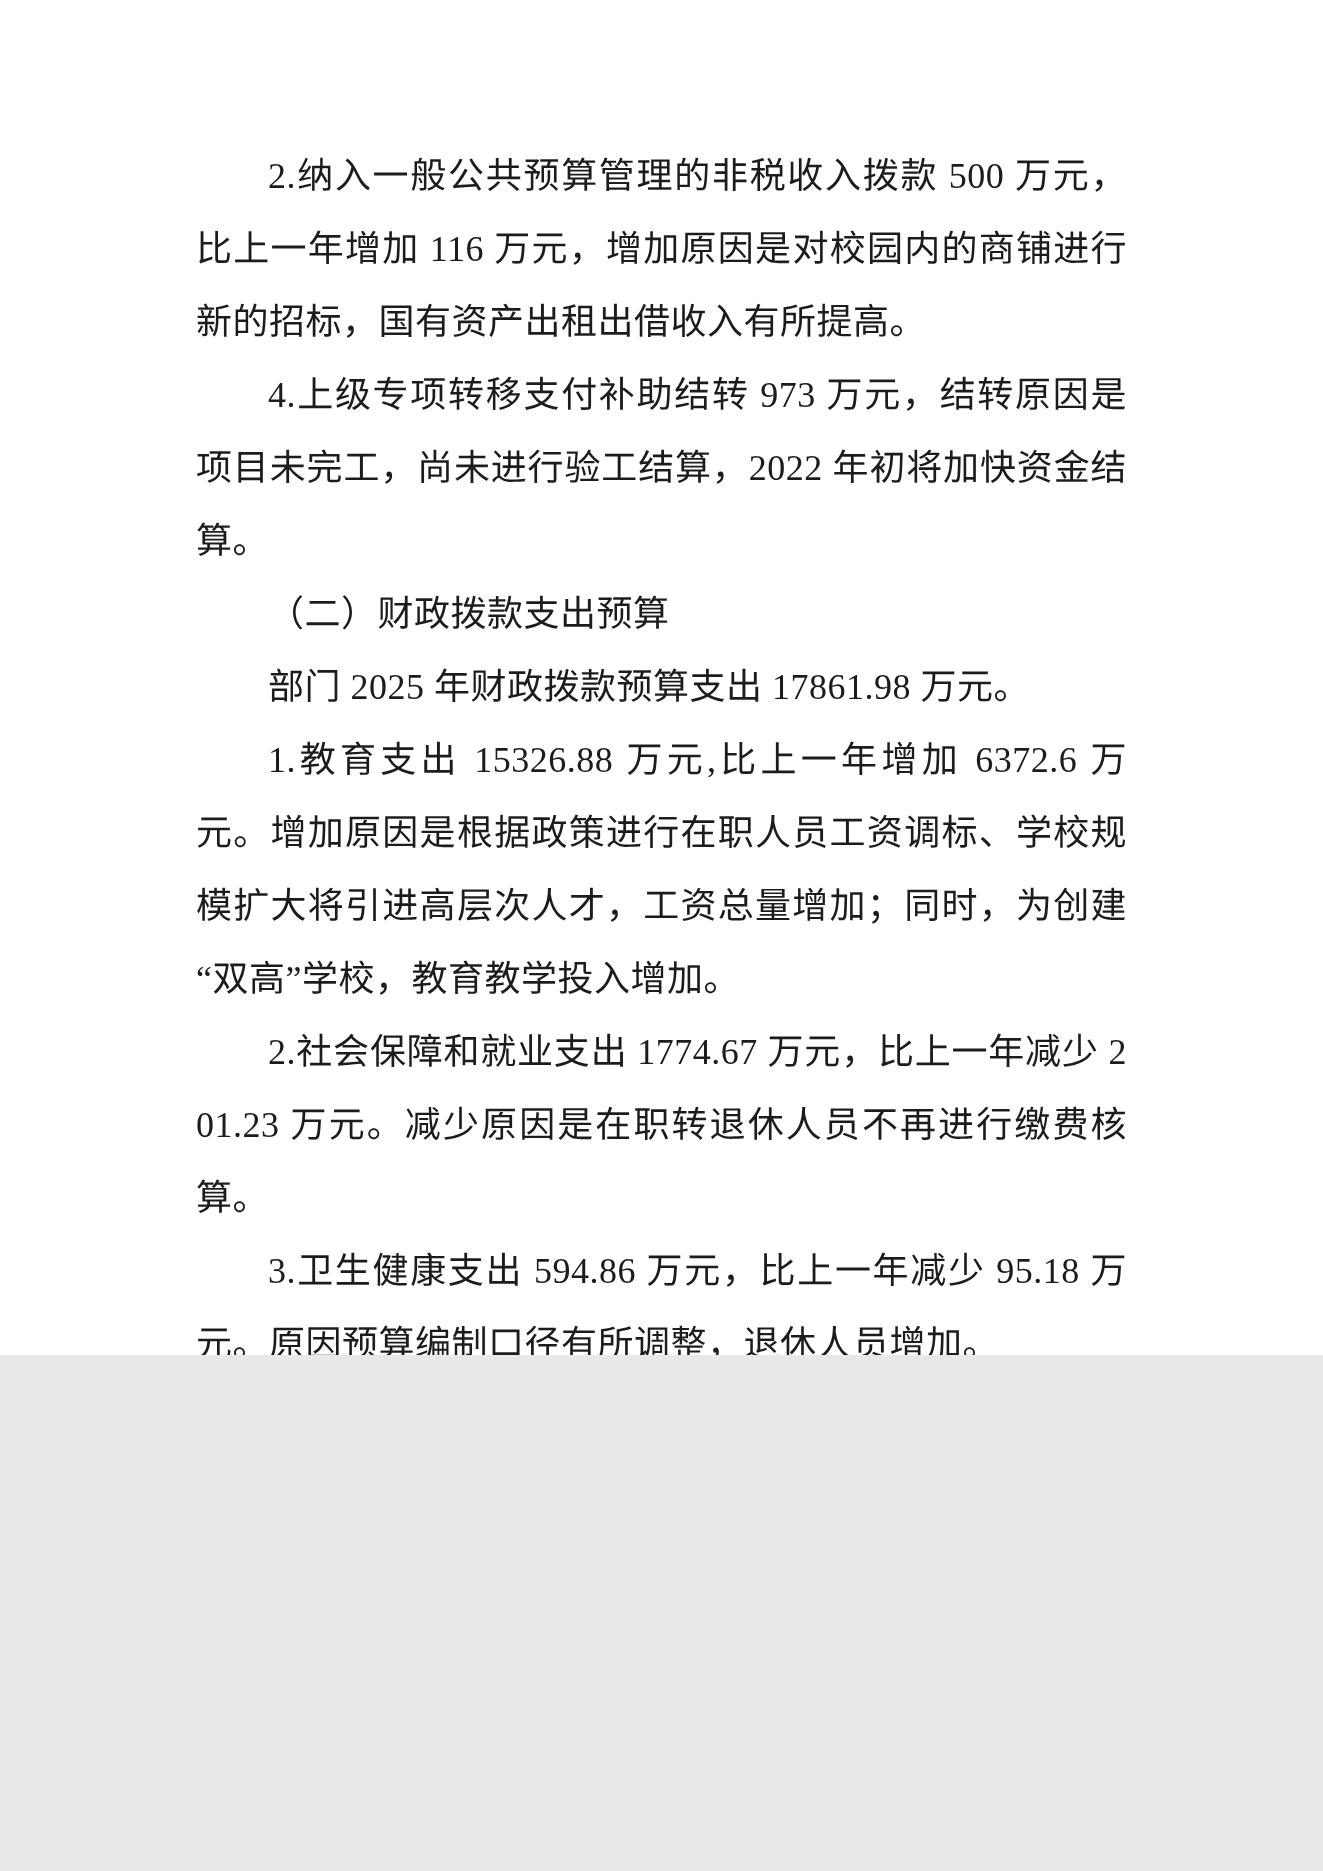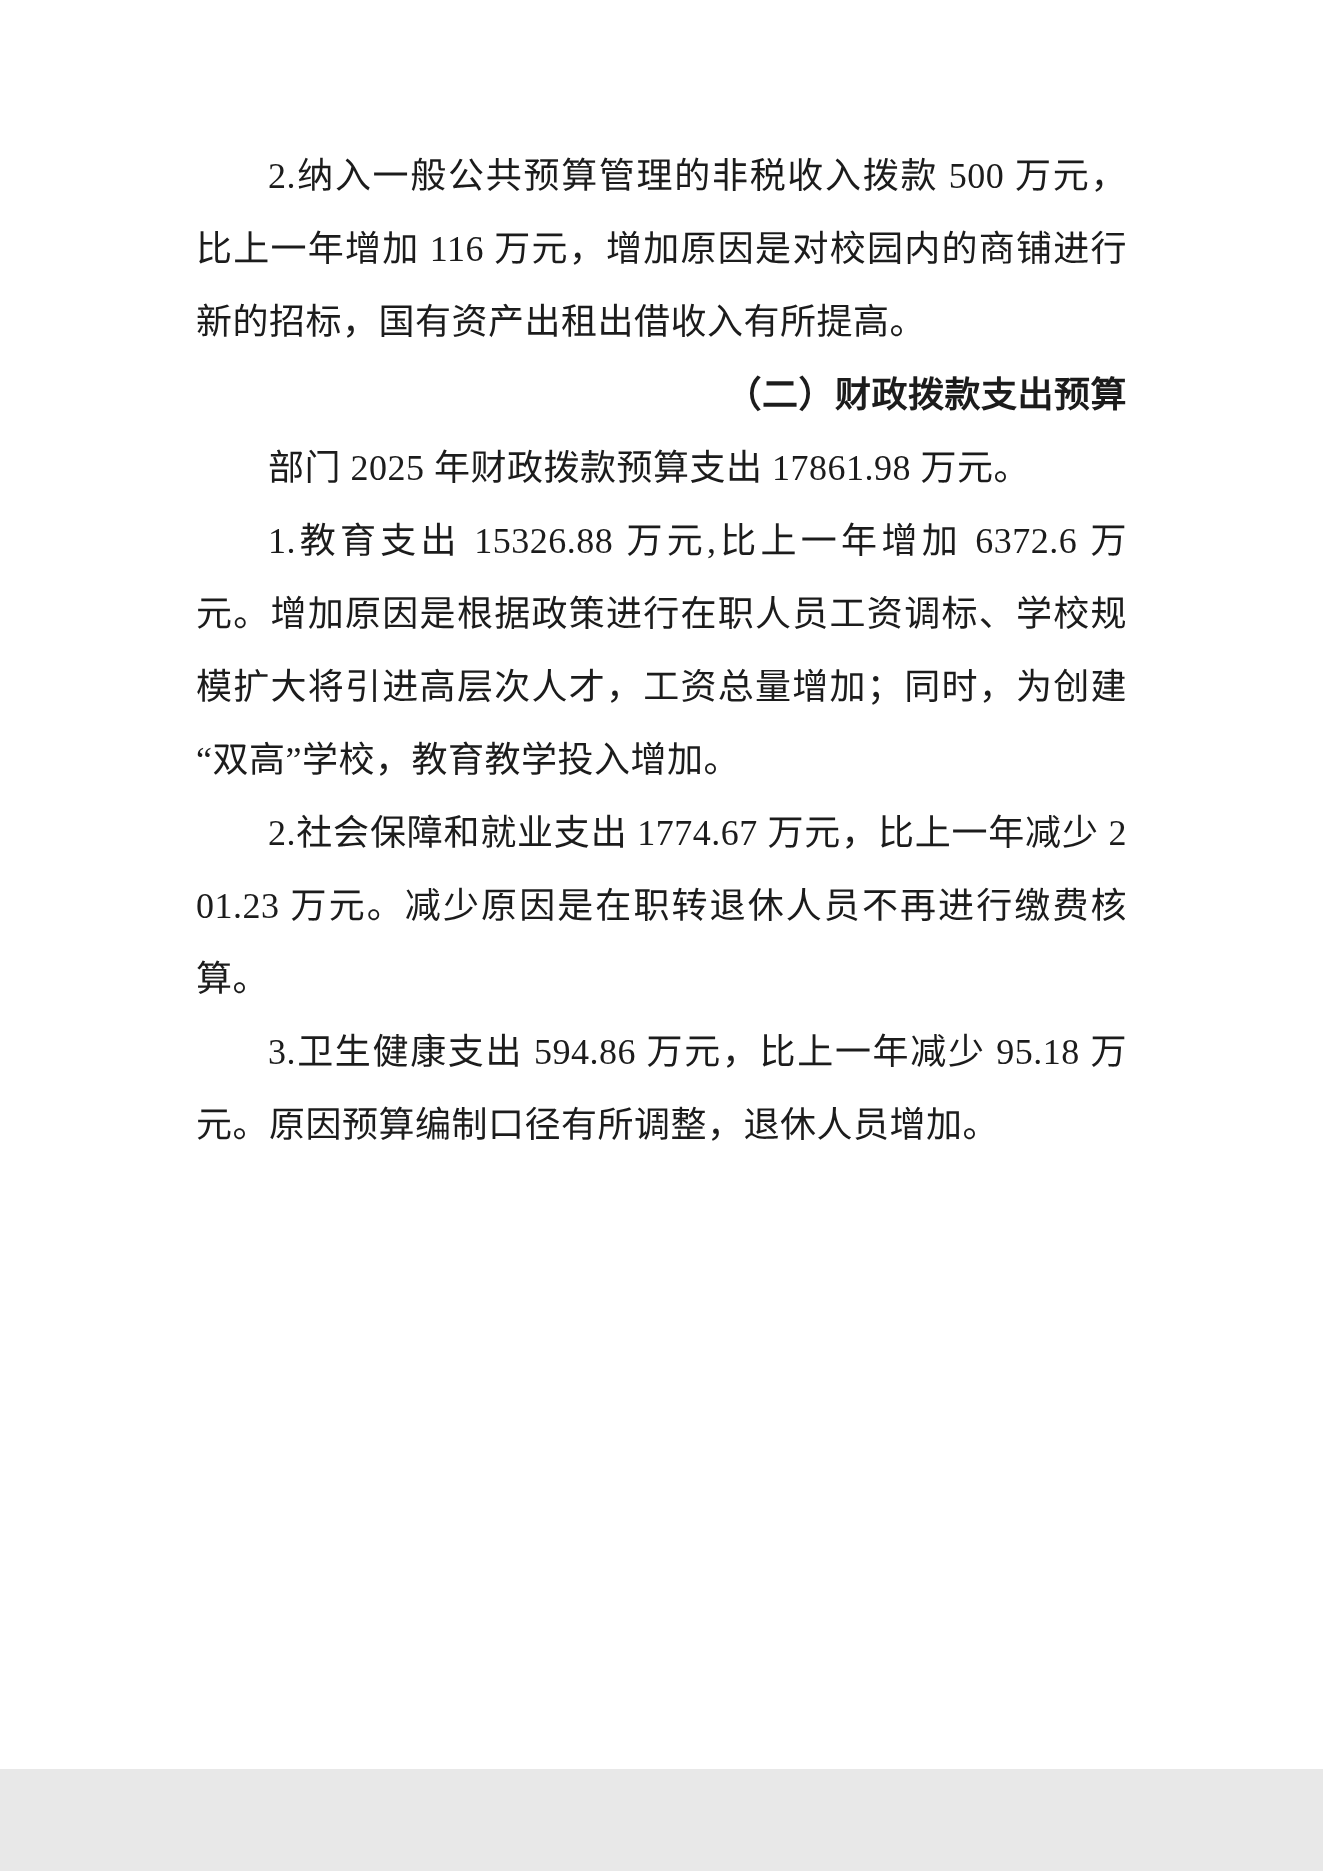--- a/index.html
+++ b/index.html
@@ -3,21 +3,21 @@
 <meta charset="utf-8">
 <style>
   html, body {
     margin: 0;
     padding: 0;
     background: #e8e8e8;
   }
   .page {
     position: relative;
     width: 1323px;
-    height: 1769px;
+    height: 1355px;
     margin: 0 auto;
     background: #ffffff;
     overflow: hidden;
     font-family: "Liberation Serif", "DejaVu Serif", serif;
     color: #1c1c1c;
   }
   .content {
     position: absolute;
     left: 196px;
     top: 140px;
@@ -28,29 +28,30 @@
     padding: 0;
     font-size: 36px;
     line-height: 73px;
     text-align: justify;
     text-justify: inter-ideograph;
     text-indent: 2em;
     letter-spacing: 0.5px;
     word-break: break-all;
   }
   .content p.heading {
-    font-weight: 700;
-    text-align: right;
+    font-weight: 400;
+    text-align: left;
   }
 </style>
 </head>
 <body>
 
 <div class="page">
   <div class="content">
     <p>2.纳入一般公共预算管理的非税收入拨款 500 万元，比上一年增加 116 万元，增加原因是对校园内的商铺进行新的招标，国有资产出租出借收入有所提高。</p>
+    <p>4.上级专项转移支付补助结转 973 万元，结转原因是项目未完工，尚未进行验工结算，2022 年初将加快资金结算。</p>
     <p class="heading">（二）财政拨款支出预算</p>
     <p>部门 2025 年财政拨款预算支出 17861.98 万元。</p>
     <p>1.教育支出 15326.88 万元,比上一年增加 6372.6 万元。增加原因是根据政策进行在职人员工资调标、学校规模扩大将引进高层次人才，工资总量增加；同时，为创建“双高”学校，教育教学投入增加。</p>
     <p>2.社会保障和就业支出 1774.67 万元，比上一年减少 201.23 万元。减少原因是在职转退休人员不再进行缴费核算。</p>
     <p>3.卫生健康支出 594.86 万元，比上一年减少 95.18 万元。原因预算编制口径有所调整，退休人员增加。</p>
   </div>
 </div>
 
 </body></html>

